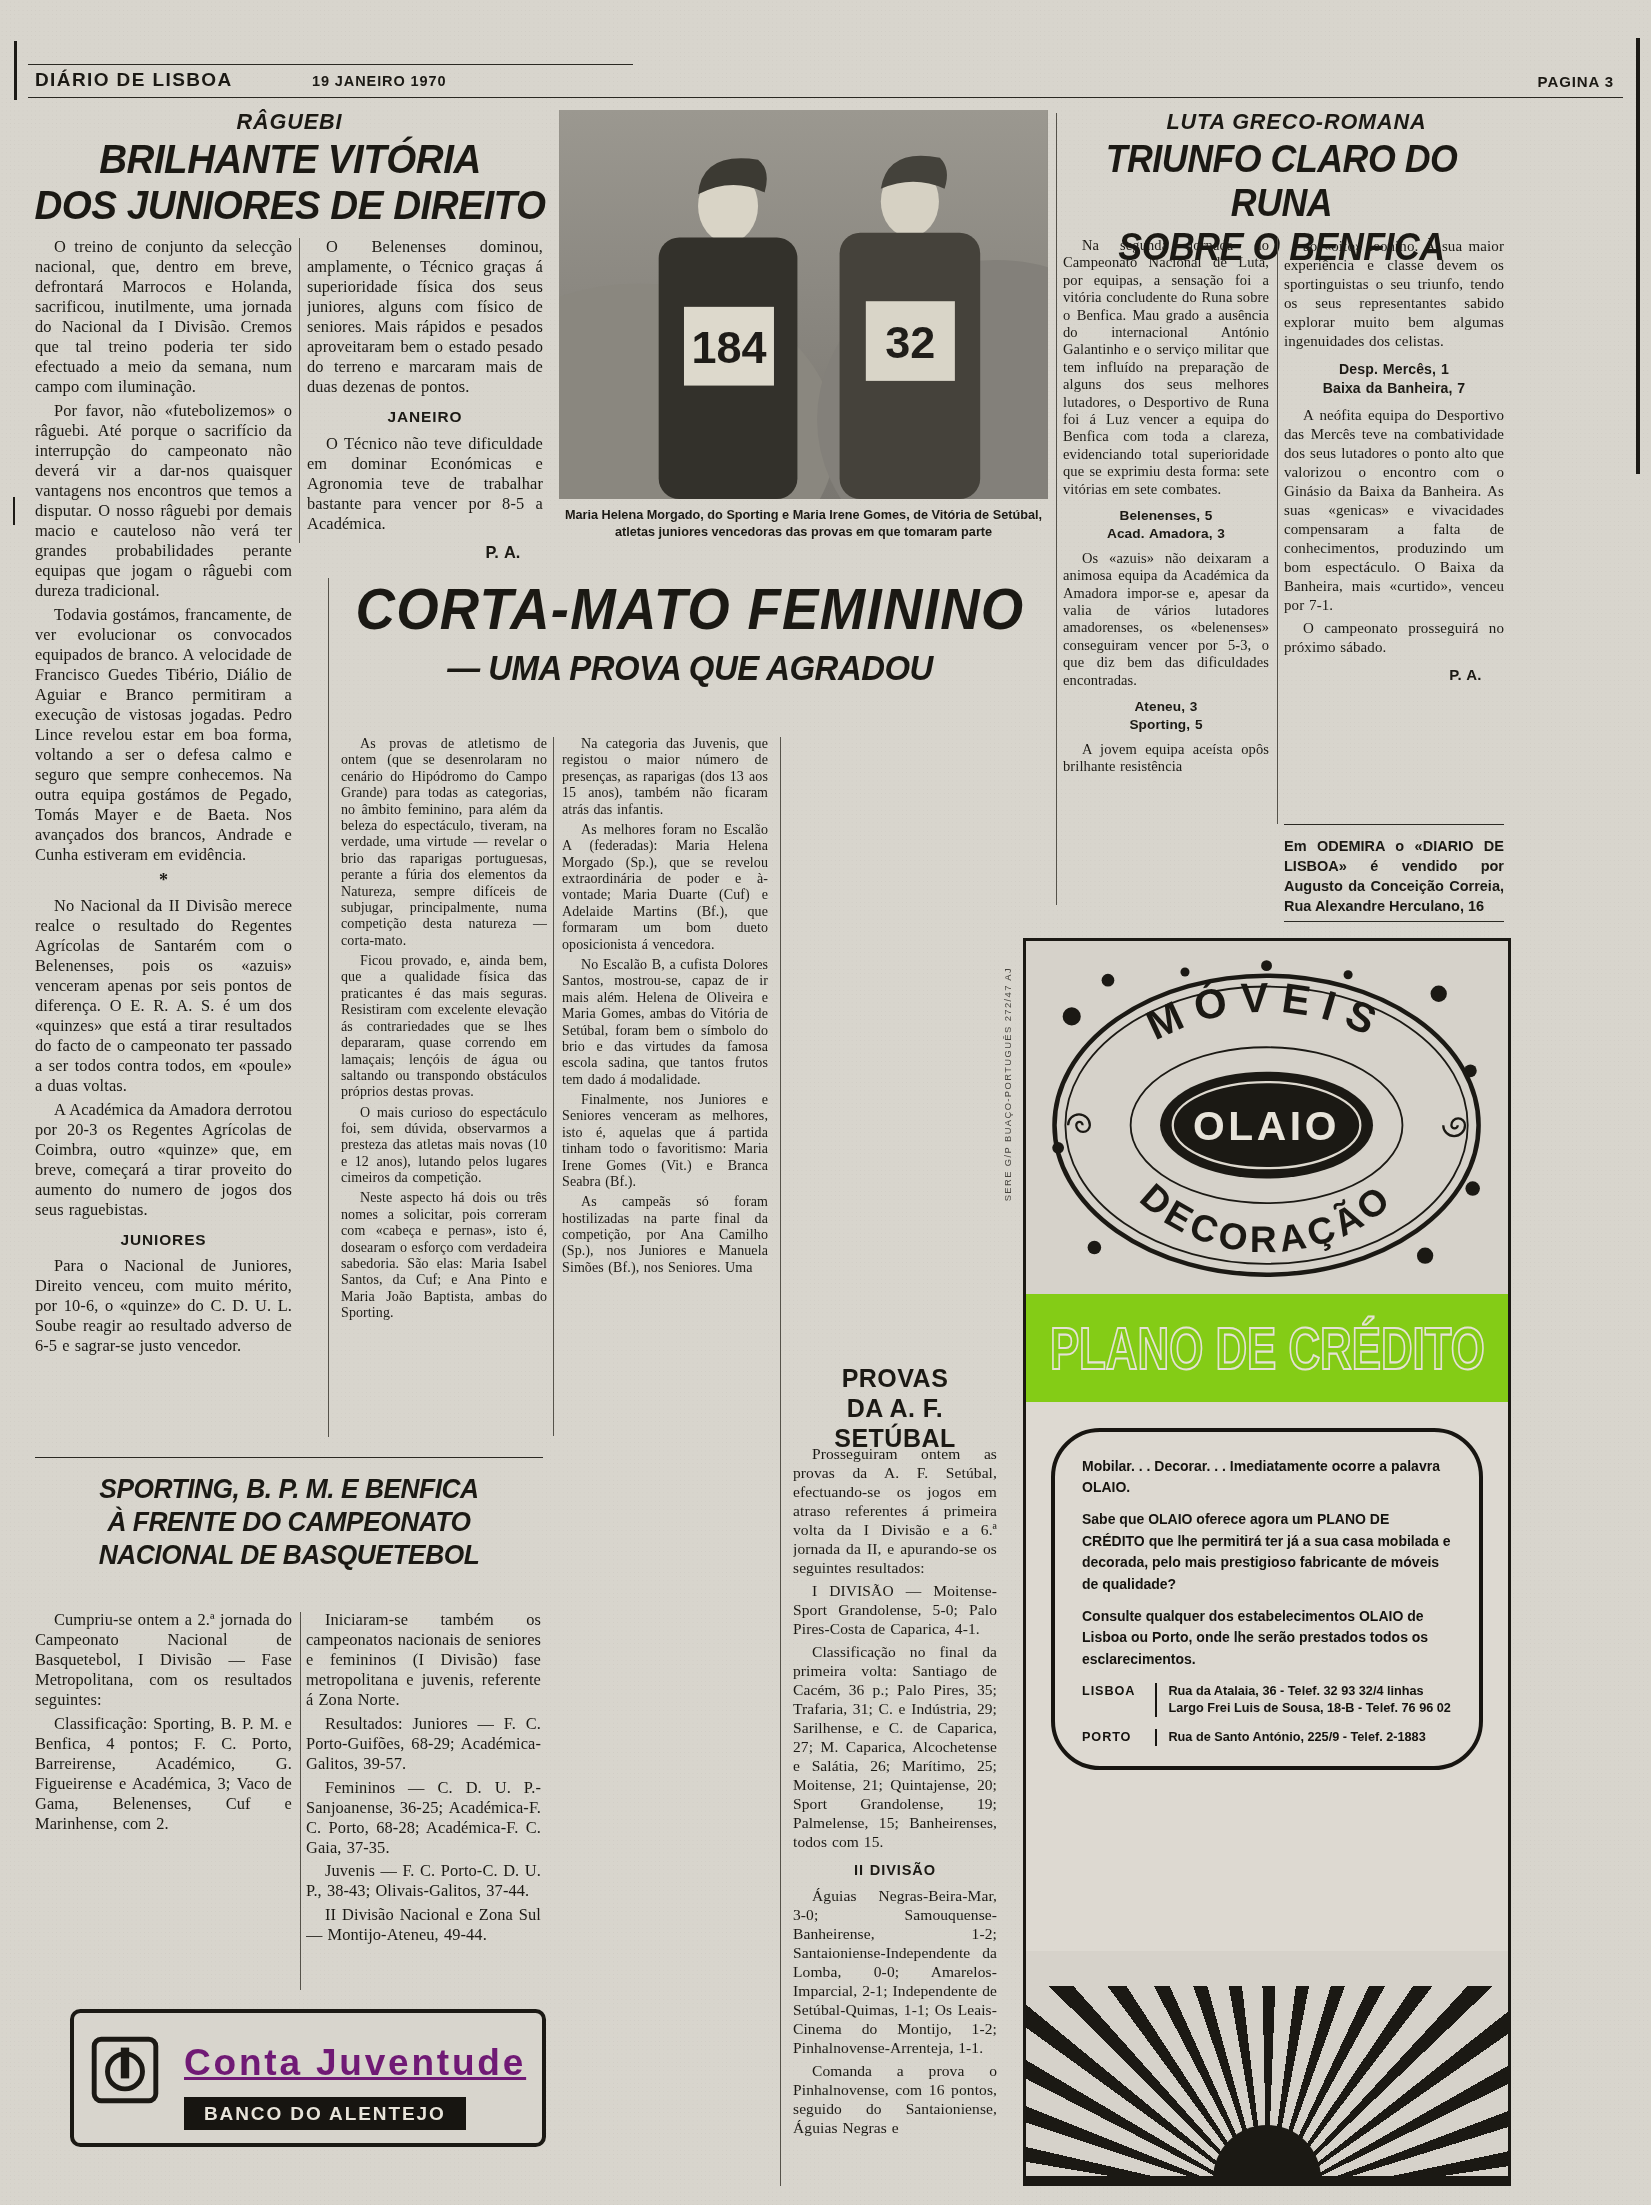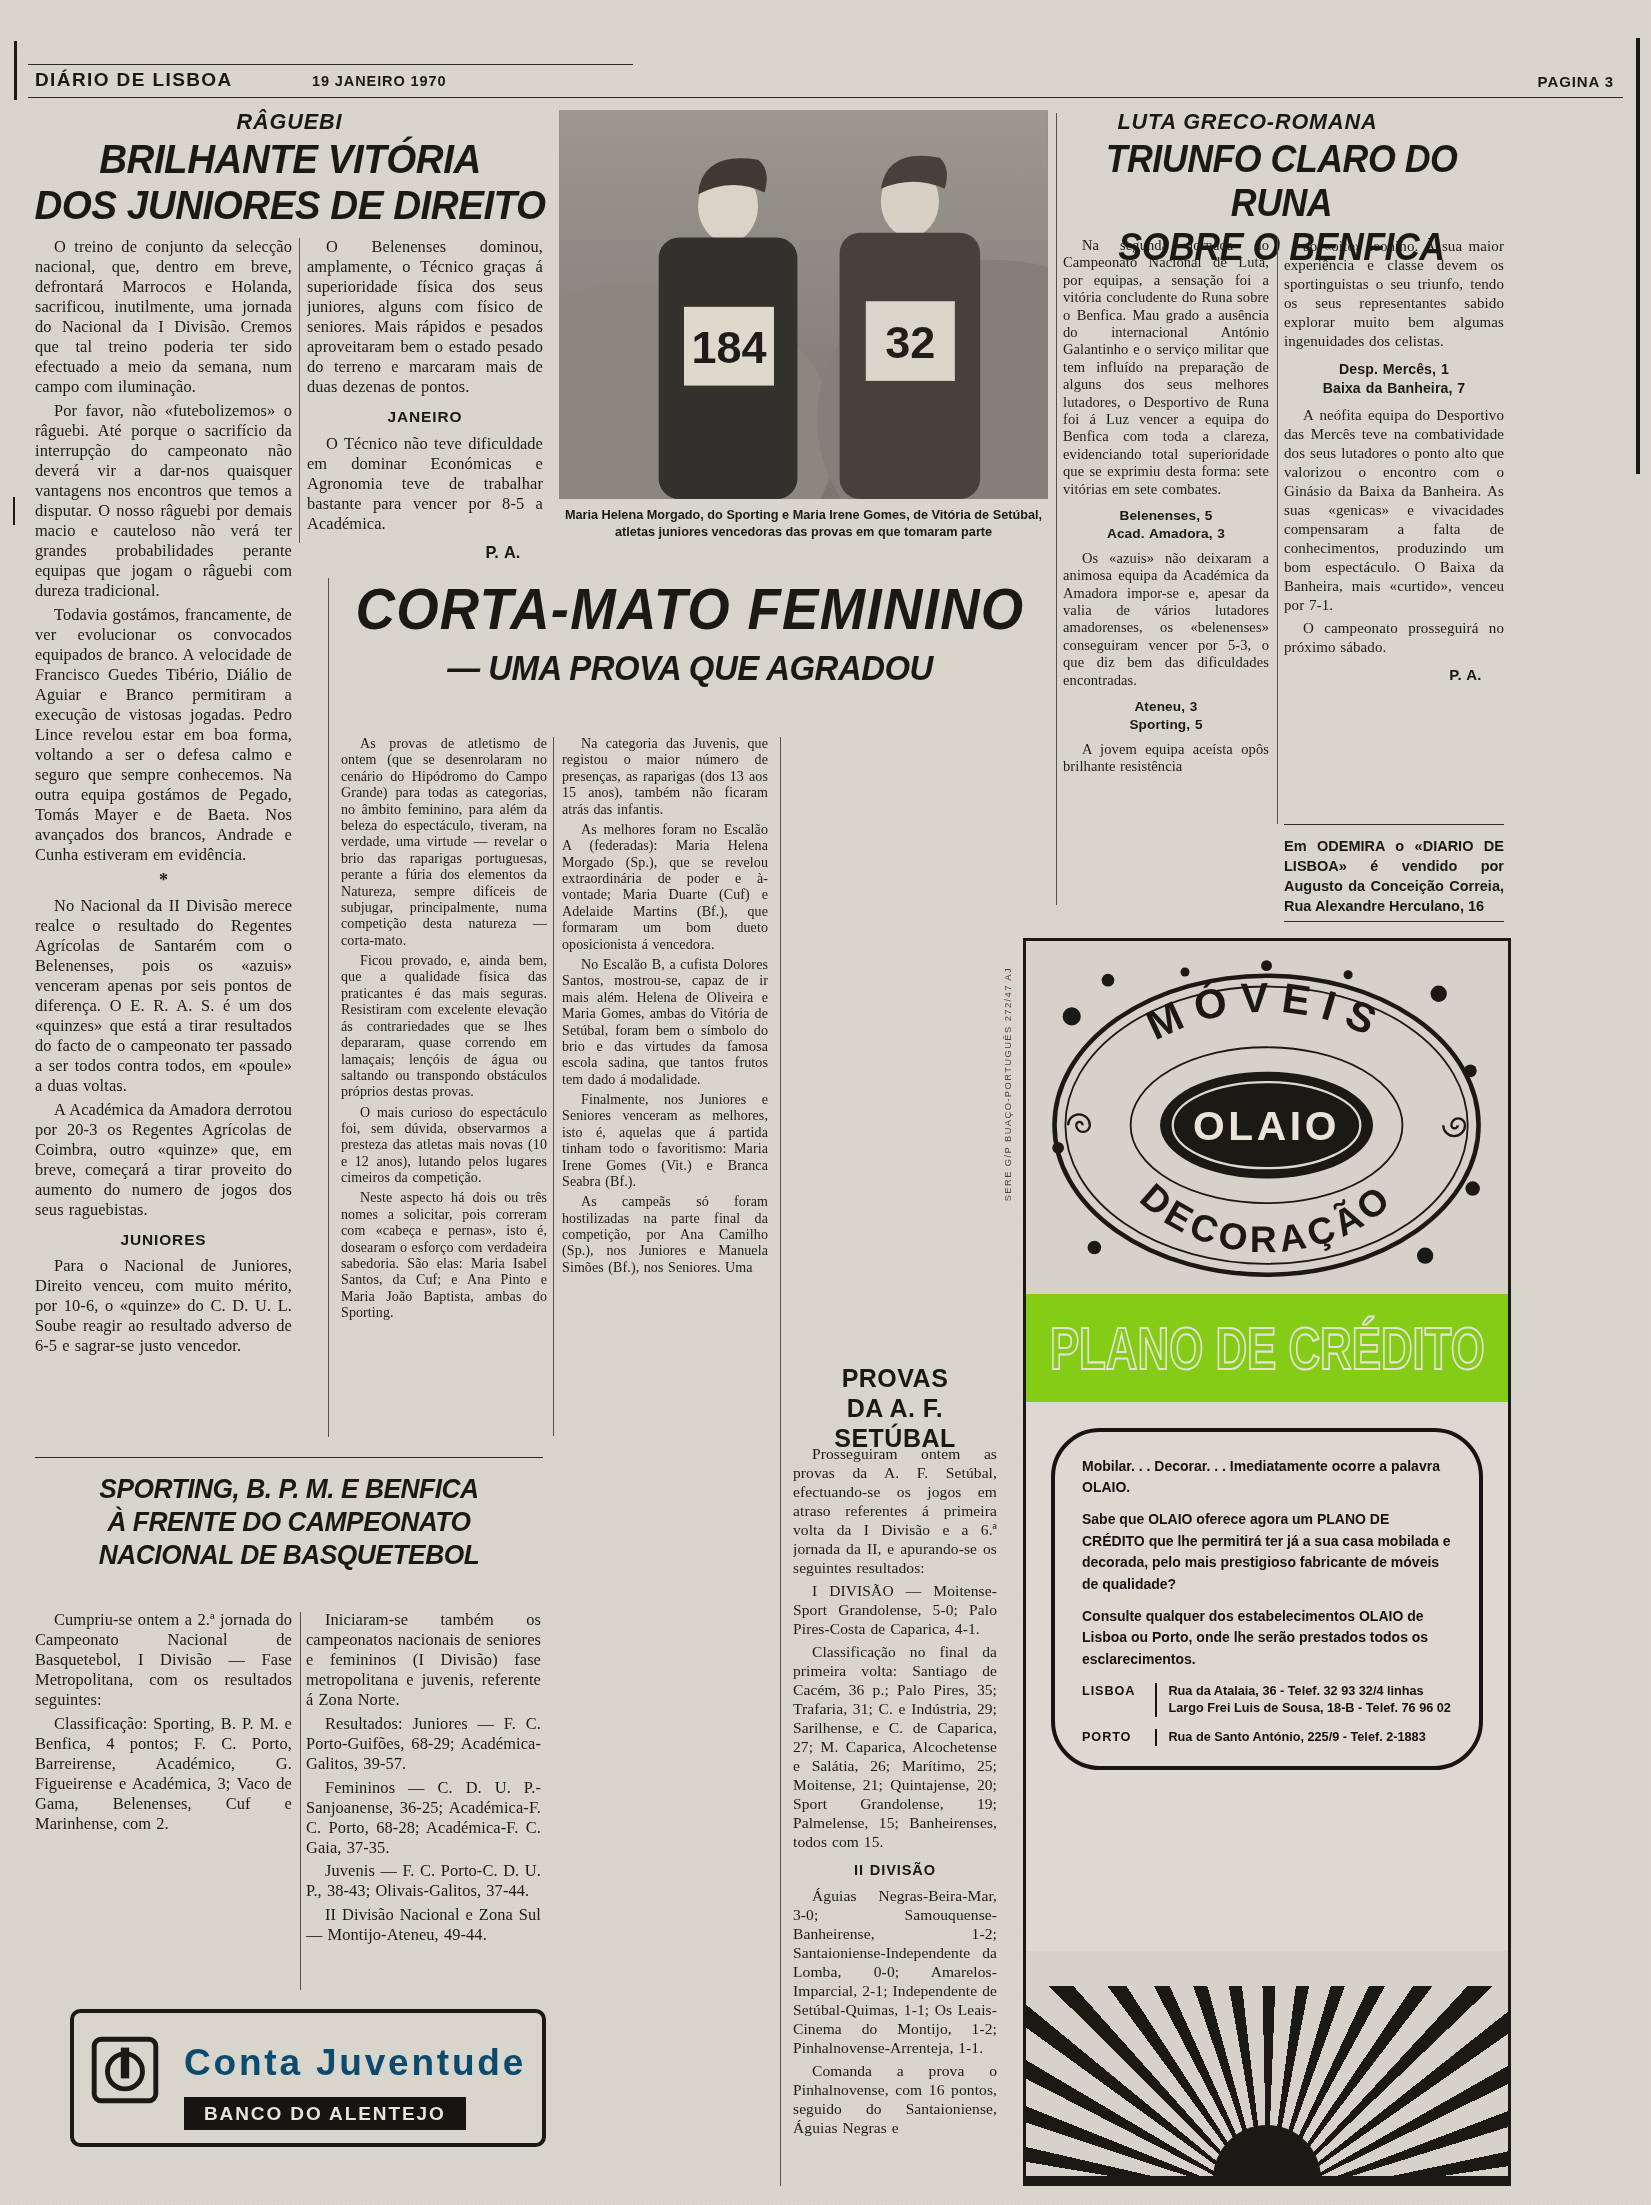--- a/index.html
+++ b/index.html
@@ -79,21 +79,21 @@
     background: repeating-conic-gradient(from 262deg at 50% 114%, #1b1914 0deg 3.4deg, rgba(0,0,0,0) 3.4deg 8.8deg);
     border-bottom:7.5px solid #1b1914; }
   .olaio-rays::before { content:""; position:absolute; left:50%; bottom:-4.7px; transform:translateX(-50%);
     width:108px; height:56px; background:#1b1914; border-radius:54px 54px 0 0; }
   .olaio-sidetext { position:absolute; writing-mode:vertical-rl; transform:rotate(180deg);
     font-family:"Liberation Sans",sans-serif; font-size:9.4px; letter-spacing:1.4px; color:#46443e; }
 
   
   .banco-ad { position:absolute; border:4.7px solid #1b1914; border-radius:10.3px; background:#d8d5cd; }
   .banco-title { position:absolute; font-family:"Liberation Sans",sans-serif; font-weight:bold;
-                 font-size:37px; letter-spacing:2.8px; color:#0c4a6e; }
+                 font-size:37px; letter-spacing:2.8px; color:#701a75;text-decoration:underline; }
   .banco-bar { position:absolute; background:#171511; color:#e8e4da; font-family:"Liberation Sans",sans-serif;
                font-weight:bold; font-size:19px; letter-spacing:1.9px; padding:5.6px 20px; }
 </style>
 </head>
 <body>
 
 <div id="page">
 
   <div class="trim" style="left:14px;top:41px;width:2.8px;height:59px;"></div>
   <div class="trim" style="left:13px;top:497px;width:2.3px;height:28px;"></div>
@@ -149,21 +149,21 @@
     <g>
       <ellipse cx="748" cy="195" rx="62" ry="76" fill="#d6d1c3"></ellipse>
       <path d="M686,168 q14,-88 126,-66 q24,24 10,66 q-66,-30 -136,0 z" fill="#44423b"></path>
       <rect x="598" y="262" width="300" height="568" rx="44" fill="#45423b"></rect>
       <rect x="654" y="408" width="190" height="170" fill="#d9d5c8"></rect>
       <text x="749" y="530" text-anchor="middle" font-family="Liberation Sans, sans-serif" font-weight="bold" font-size="96" fill="#201e1a">32</text>
     </g>
   </svg>
   <div class="caption" style="left:559px;top:507px;width:489px;">Maria Helena Morgado, do Sporting e Maria Irene Gomes, de Vitória de Setúbal, atletas juniores vencedoras das provas em que tomaram parte</div>
 
-  <div class="kicker" style="left:1019px;top:109px;width:457px;font-style:italic;">LUTA GRECO-ROMANA</div>
+  <div class="kicker" style="left:1068px;top:109px;width:457px;font-style:italic;">LUTA GRECO-ROMANA</div>
   <div class="hl hl-luta" style="left:1053px;top:137px;width:457px;">
     <div>TRIUNFO CLARO DO RUNA</div>
     <div>SOBRE O BENFICA</div>
   </div>
   <div class="bodycol fs-b" style="left:1063px;top:237px;width:206px;height:666px;font-size:14.5px;line-height:17.4px;">
       <p class="para">Na segunda jornada do Campeonato Nacional de Luta, por equipas, a sensação foi a vitória concludente do Runa sobre o Benfica. Mau grado a ausência do internacional António Galantinho e o serviço militar que tem influído na preparação de alguns dos seus melhores lutadores, o Desportivo de Runa foi á Luz vencer a equipa do Benfica com toda a clareza, evidenciando total superioridade que se exprimiu desta forma: sete vitórias em sete combates.</p>
       <p class="para score">Belenenses, 5</p>
       <p class="para score-last">Acad. Amadora, 3</p>
       <p class="para">Os «azuis» não deixaram a animosa equipa da Académica da Amadora impor-se e, apesar da valia de vários lutadores amadorenses, os «belenenses» conseguiram vencer por 5-3, o que diz bem das dificuldades encontradas.</p>
       <p class="para score">Ateneu, 3</p>

